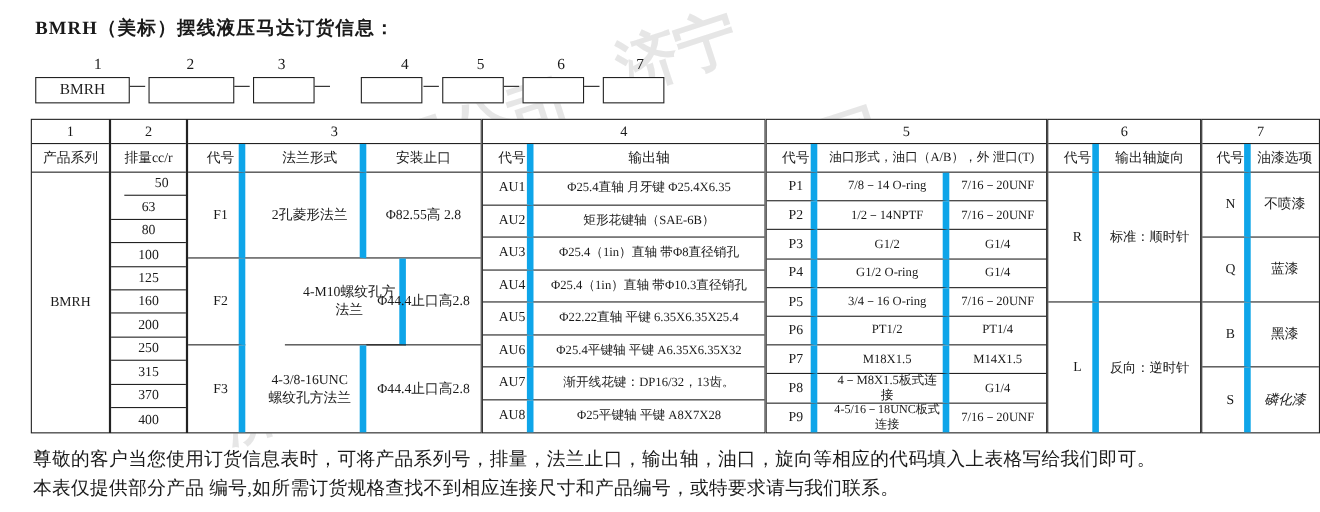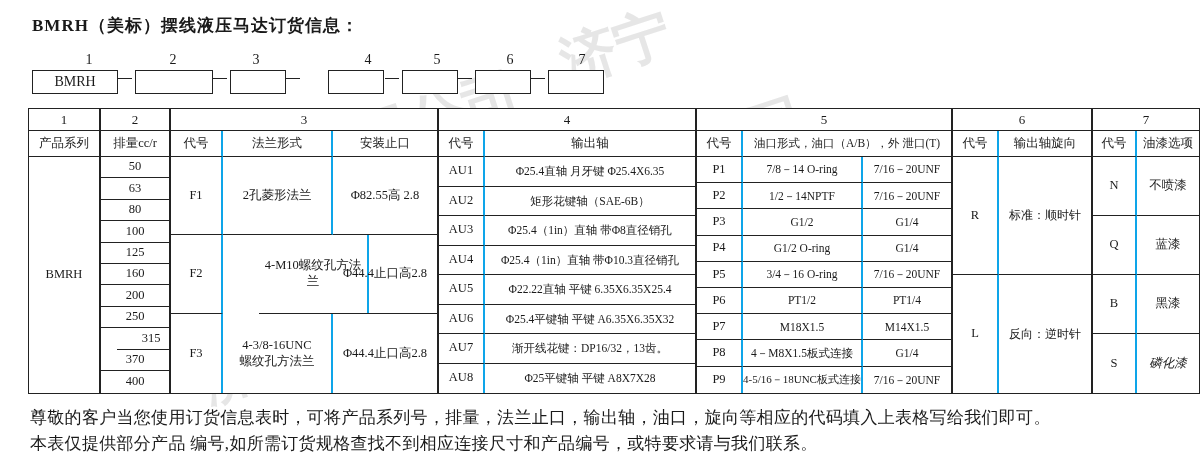--- a/index.html
+++ b/index.html
@@ -52,21 +52,21 @@
     font-size:13px;text-align:center;line-height:22px;
   }
   .cell{
     position:absolute;box-sizing:border-box;
     font-size:12.5px;
     display:flex;align-items:center;justify-content:center;
     text-align:center;
     line-height:1.25;
   }
   .bb{border-bottom:1px solid #222;}
-  .br{border-right:2px solid #0ea5e9;}
+  .br{border-right:6px solid #0ea5e9;padding-left:13px;}
 
   .note{
     position:absolute;left:30px;font-size:17px;letter-spacing:.3px;
     font-family:"Liberation Serif", serif;
   }
   .note1{top:406px;}
   .note2{top:432px;}
 </style>
 </head>
 <body>
@@ -107,29 +107,29 @@
 
   <div class="tbl" style="left:28px;top:108px;width:72px;height:286px;">
     <div class="hdrnum">1</div>
     <div class="cell bb" style="left:0;top:22px;width:70px;height:26px;">产品系列</div>
     <div class="cell" style="left:0;top:48px;width:70px;height:236px;">BMRH</div>
   </div>
 
   <div class="tbl" style="left:100px;top:108px;width:70px;height:286px;">
     <div class="hdrnum">2</div>
     <div class="cell bb" style="left:0;top:22px;width:68px;height:26px;">排量cc/r</div>
-    <div class="cell bb" style="left:0;top:48px;width:68px;height:21.4px;">50</div>
+    <div class="cell bb" style="left:12px;top:48px;width:68px;height:21.4px;">50</div>
     <div class="cell bb" style="left:0;top:69.4px;width:68px;height:21.4px;">63</div>
     <div class="cell bb" style="left:0;top:90.8px;width:68px;height:21.4px;">80</div>
     <div class="cell bb" style="left:0;top:112.2px;width:68px;height:21.4px;">100</div>
     <div class="cell bb" style="left:0;top:133.6px;width:68px;height:21.4px;">125</div>
     <div class="cell bb" style="left:0;top:155px;width:68px;height:21.4px;">160</div>
     <div class="cell bb" style="left:0;top:176.4px;width:68px;height:21.4px;">200</div>
     <div class="cell bb" style="left:0;top:197.8px;width:68px;height:21.4px;">250</div>
-    <div class="cell bb" style="left:0;top:219.2px;width:68px;height:21.4px;margin-left:16px;">315</div>
+    <div class="cell bb" style="left:0;top:219.2px;width:68px;height:21.4px;">315</div>
     <div class="cell bb" style="left:0;top:240.6px;width:68px;height:21.4px;">370</div>
     <div class="cell" style="left:0;top:262px;width:68px;height:22px;">400</div>
   </div>
 
   <div class="tbl" style="left:170px;top:108px;width:268px;height:286px;">
     <div class="hdrnum">3</div>
     <div class="cell bb br" style="left:0;top:22px;width:52px;height:26px;">代号</div>
     <div class="cell bb" style="left:162px;top:22px;width:104px;height:26px;">安装止口</div>
     <div class="cell bb br" style="left:52px;top:22px;width:110px;height:26px;">法兰形式</div>
 

